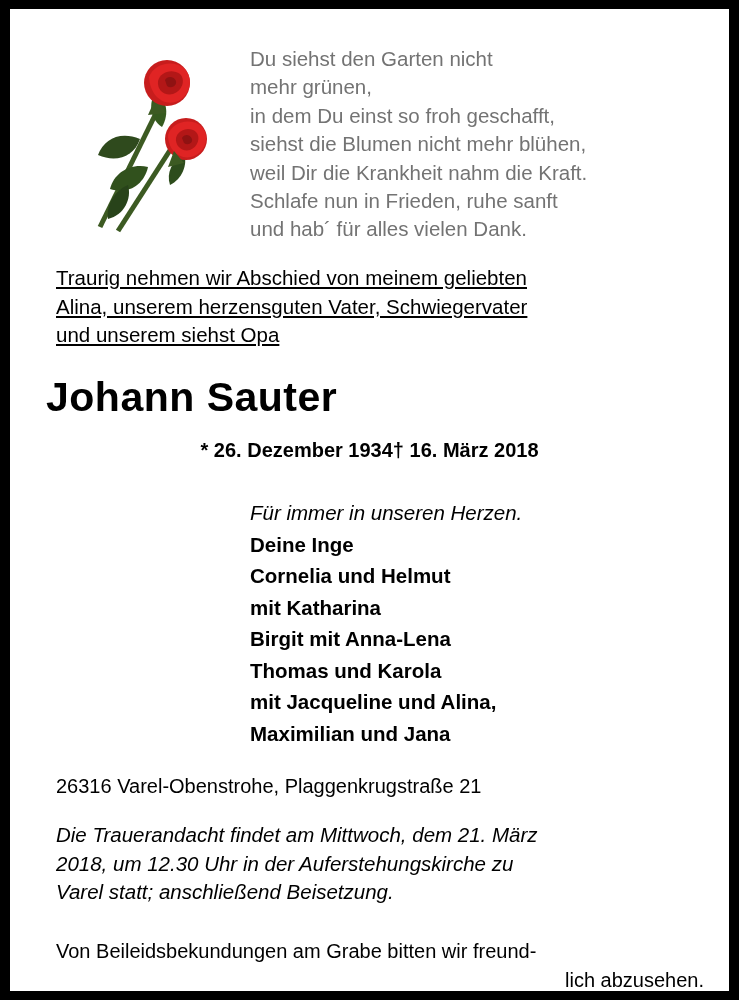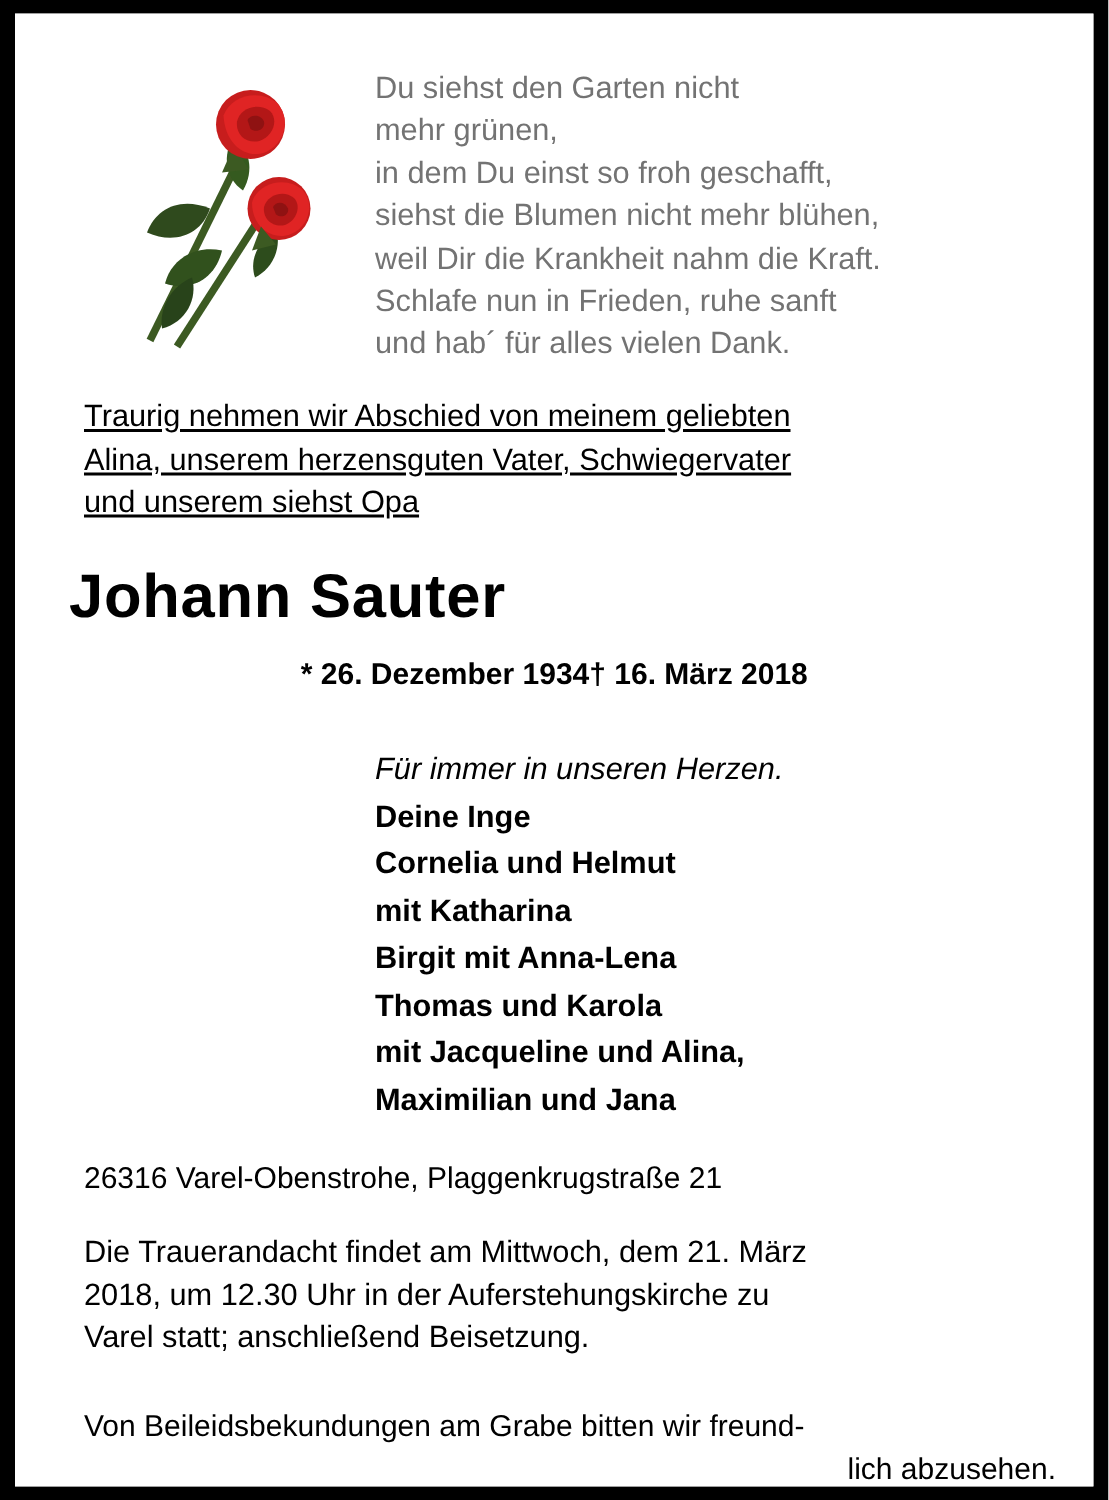--- a/index.html
+++ b/index.html
@@ -110,20 +110,21 @@
 
   
   .service {
     position: absolute;
     left: 46px;
     top: 812px;
     width: 648px;
     font-size: 20.5px;
     line-height: 28.5px;
     text-align: justify;
+    font-style: italic;
   }
   .service .last { text-align: left; }
 
   
   .note {
     position: absolute;
     left: 46px;
     top: 918px;
     width: 648px;
     font-size: 20px;

